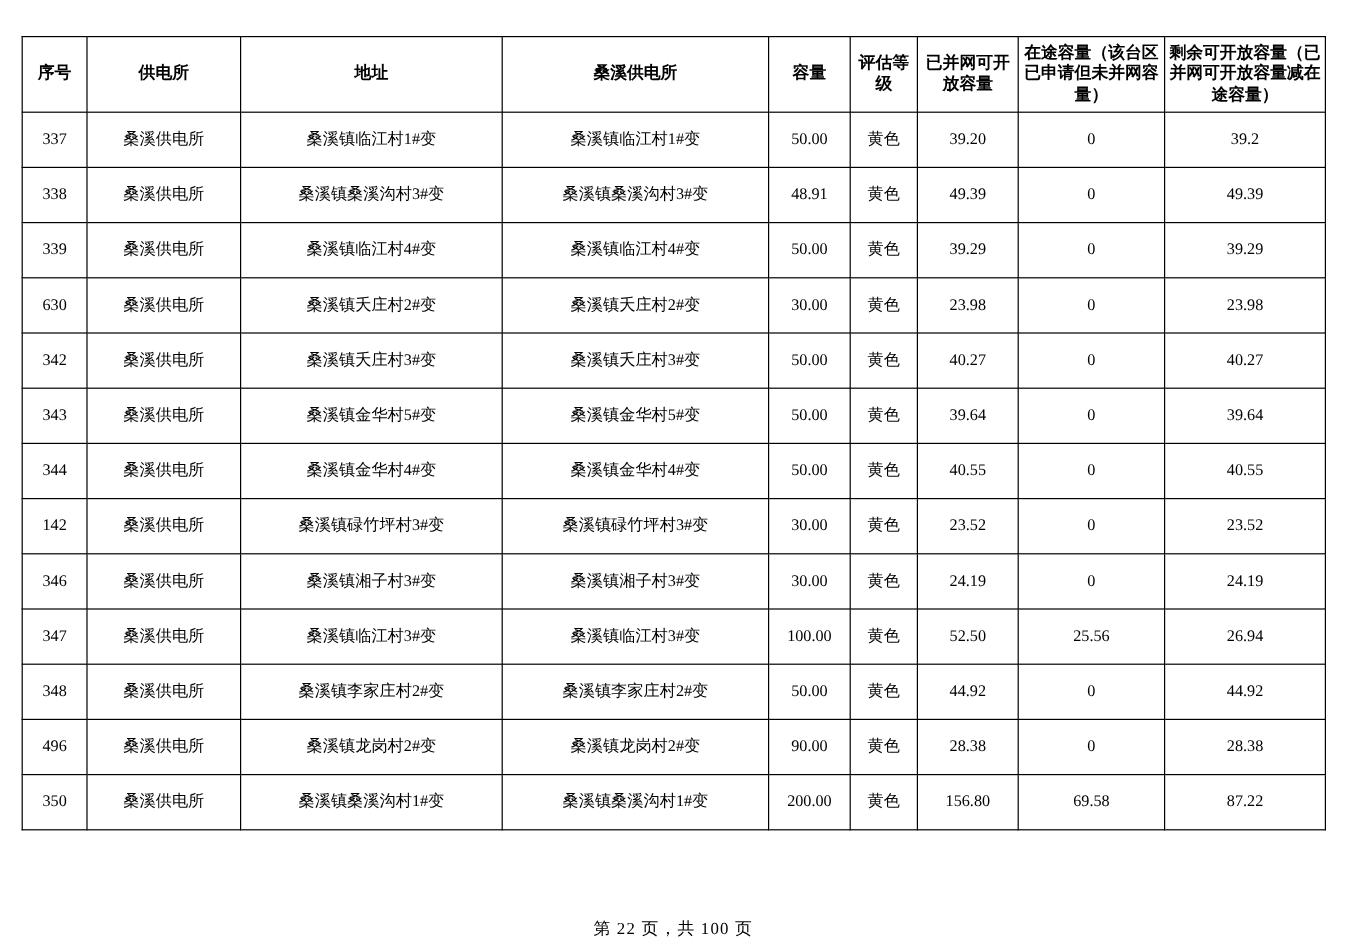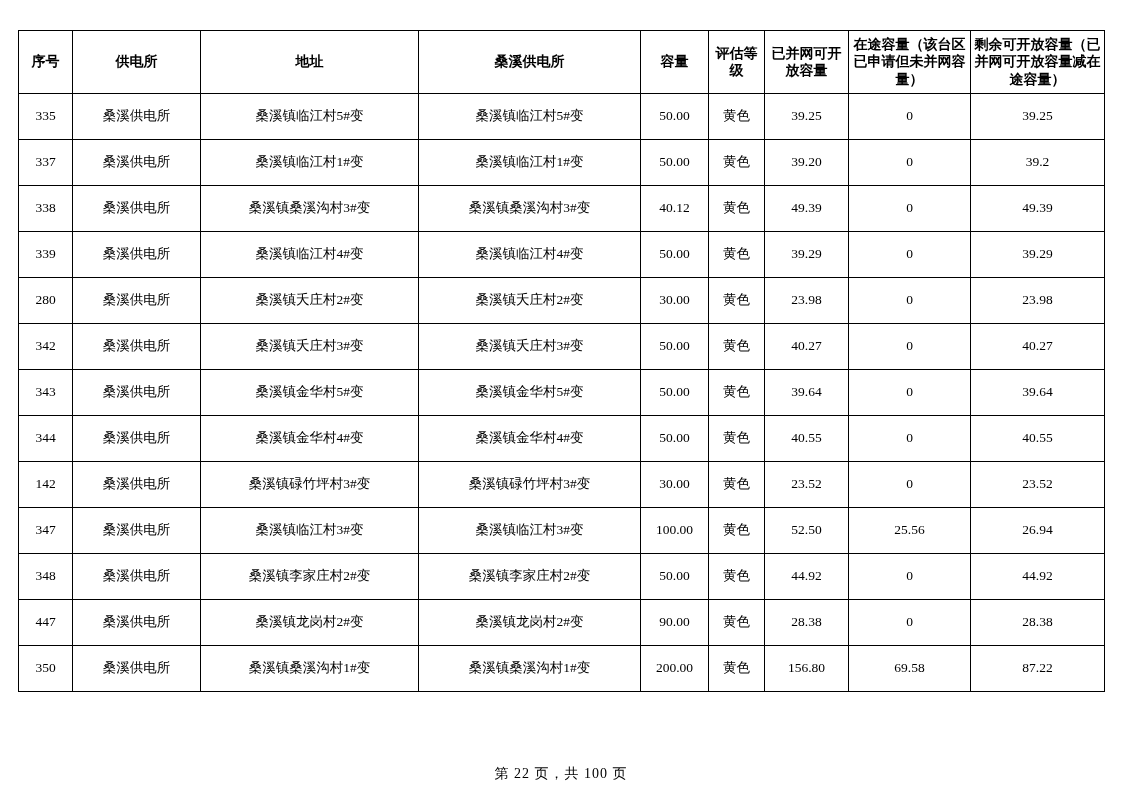--- a/index.html
+++ b/index.html
@@ -101,65 +101,54 @@
           <th>桑溪供电所</th>
           <th>容量</th>
           <th>评估等级</th>
           <th>已并网可开放容量</th>
           <th>在途容量（该台区已申请但未并网容量）</th>
           <th>剩余可开放容量（已并网可开放容量减在途容量）</th>
         </tr>
       </thead>
       <tbody>
         <tr>
-          <td class="num">335</td>
-          <td>桑溪供电所</td>
-          <td>桑溪镇临江村5#变</td>
-          <td>桑溪镇临江村5#变</td>
-          <td class="cap">50.00</td>
-          <td>黄色</td>
-          <td class="avail">39.25</td>
-          <td class="transit">0</td>
-          <td class="remain">39.25</td>
-        </tr>
-        <tr>
           <td class="num">337</td>
           <td>桑溪供电所</td>
           <td>桑溪镇临江村1#变</td>
           <td>桑溪镇临江村1#变</td>
           <td class="cap">50.00</td>
           <td>黄色</td>
           <td class="avail">39.20</td>
           <td class="transit">0</td>
           <td class="remain">39.2</td>
         </tr>
         <tr>
           <td class="num">338</td>
           <td>桑溪供电所</td>
           <td>桑溪镇桑溪沟村3#变</td>
           <td>桑溪镇桑溪沟村3#变</td>
-          <td class="cap">40.12</td>
+          <td class="cap">48.91</td>
           <td>黄色</td>
           <td class="avail">49.39</td>
           <td class="transit">0</td>
           <td class="remain">49.39</td>
         </tr>
         <tr>
           <td class="num">339</td>
           <td>桑溪供电所</td>
           <td>桑溪镇临江村4#变</td>
           <td>桑溪镇临江村4#变</td>
           <td class="cap">50.00</td>
           <td>黄色</td>
           <td class="avail">39.29</td>
           <td class="transit">0</td>
           <td class="remain">39.29</td>
         </tr>
         <tr>
-          <td class="num">280</td>
+          <td class="num">630</td>
           <td>桑溪供电所</td>
           <td>桑溪镇夭庄村2#变</td>
           <td>桑溪镇夭庄村2#变</td>
           <td class="cap">30.00</td>
           <td>黄色</td>
           <td class="avail">23.98</td>
           <td class="transit">0</td>
           <td class="remain">23.98</td>
         </tr>
         <tr>
@@ -200,20 +189,31 @@
           <td>桑溪供电所</td>
           <td>桑溪镇碌竹坪村3#变</td>
           <td>桑溪镇碌竹坪村3#变</td>
           <td class="cap">30.00</td>
           <td>黄色</td>
           <td class="avail">23.52</td>
           <td class="transit">0</td>
           <td class="remain">23.52</td>
         </tr>
         <tr>
+          <td class="num">346</td>
+          <td>桑溪供电所</td>
+          <td>桑溪镇湘子村3#变</td>
+          <td>桑溪镇湘子村3#变</td>
+          <td class="cap">30.00</td>
+          <td>黄色</td>
+          <td class="avail">24.19</td>
+          <td class="transit">0</td>
+          <td class="remain">24.19</td>
+        </tr>
+        <tr>
           <td class="num">347</td>
           <td>桑溪供电所</td>
           <td>桑溪镇临江村3#变</td>
           <td>桑溪镇临江村3#变</td>
           <td class="cap">100.00</td>
           <td>黄色</td>
           <td class="avail">52.50</td>
           <td class="transit">25.56</td>
           <td class="remain">26.94</td>
         </tr>
@@ -222,21 +222,21 @@
           <td>桑溪供电所</td>
           <td>桑溪镇李家庄村2#变</td>
           <td>桑溪镇李家庄村2#变</td>
           <td class="cap">50.00</td>
           <td>黄色</td>
           <td class="avail">44.92</td>
           <td class="transit">0</td>
           <td class="remain">44.92</td>
         </tr>
         <tr>
-          <td class="num">447</td>
+          <td class="num">496</td>
           <td>桑溪供电所</td>
           <td>桑溪镇龙岗村2#变</td>
           <td>桑溪镇龙岗村2#变</td>
           <td class="cap">90.00</td>
           <td>黄色</td>
           <td class="avail">28.38</td>
           <td class="transit">0</td>
           <td class="remain">28.38</td>
         </tr>
         <tr>

